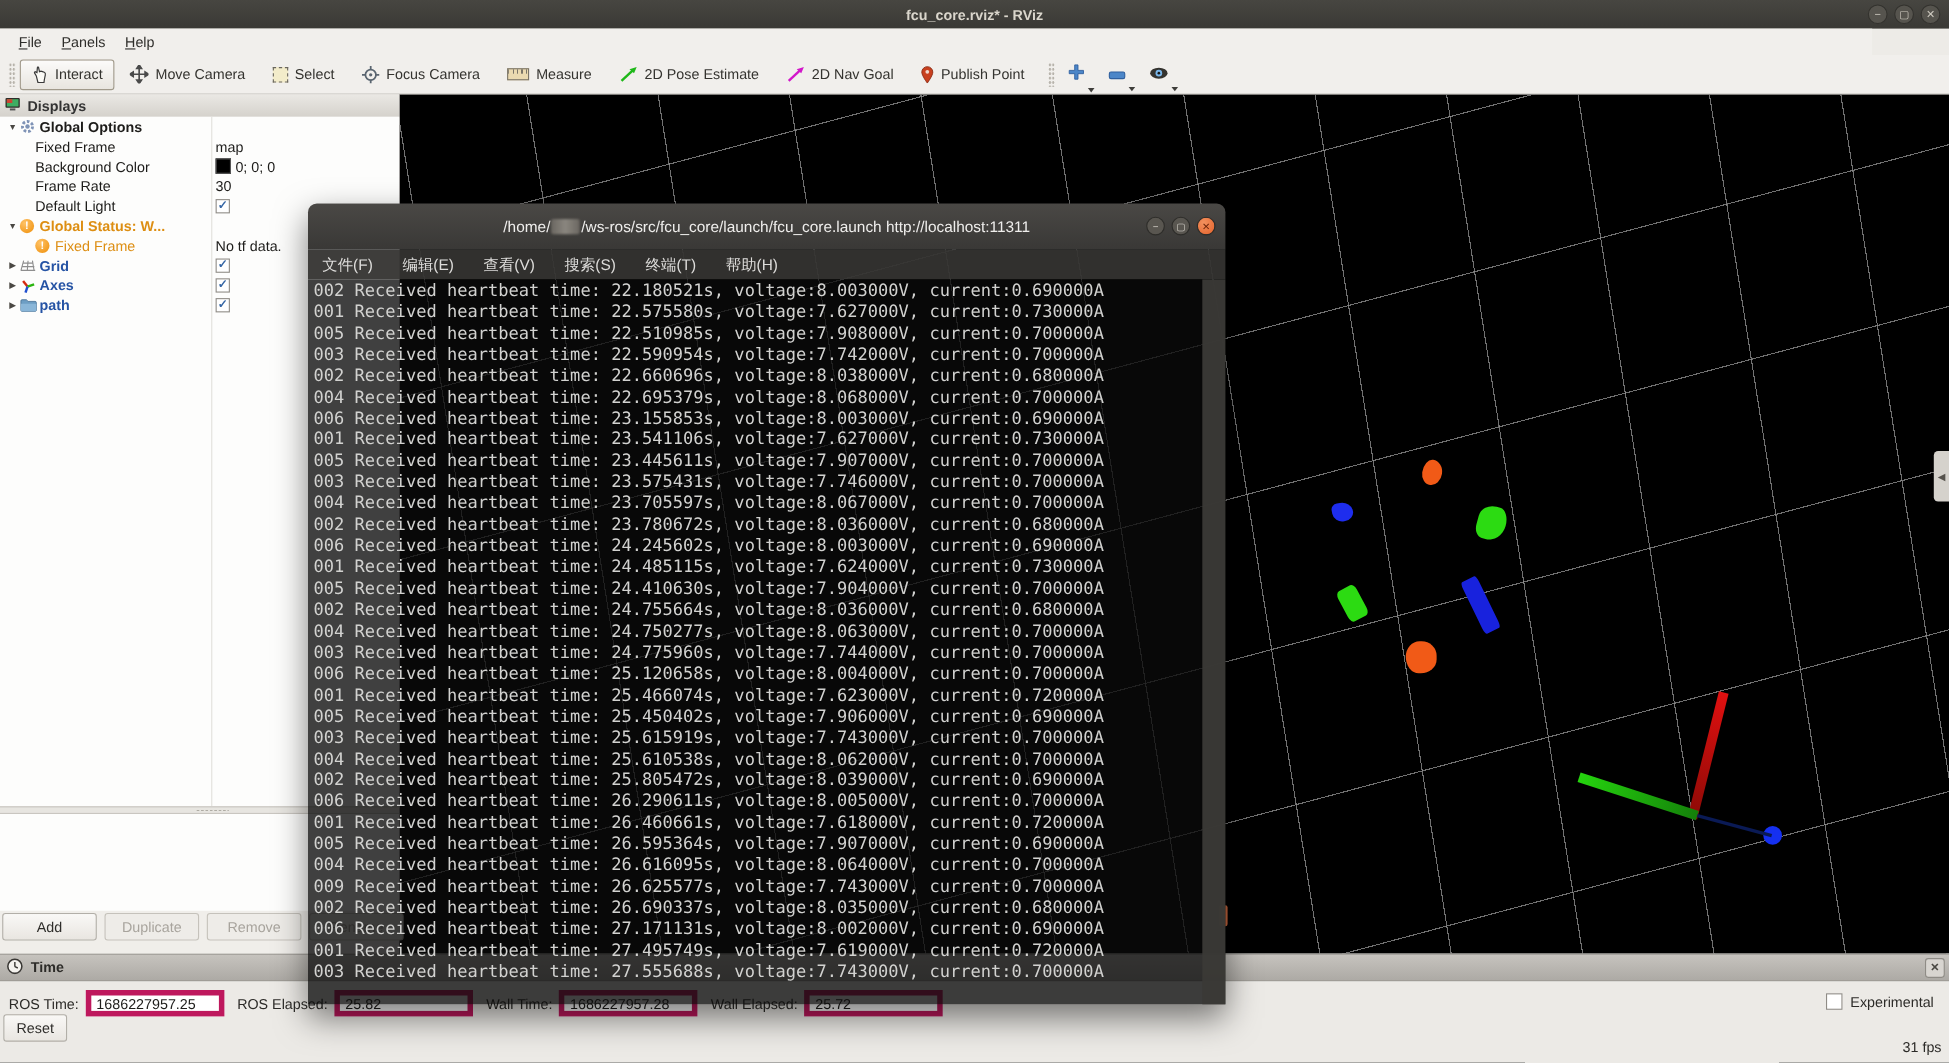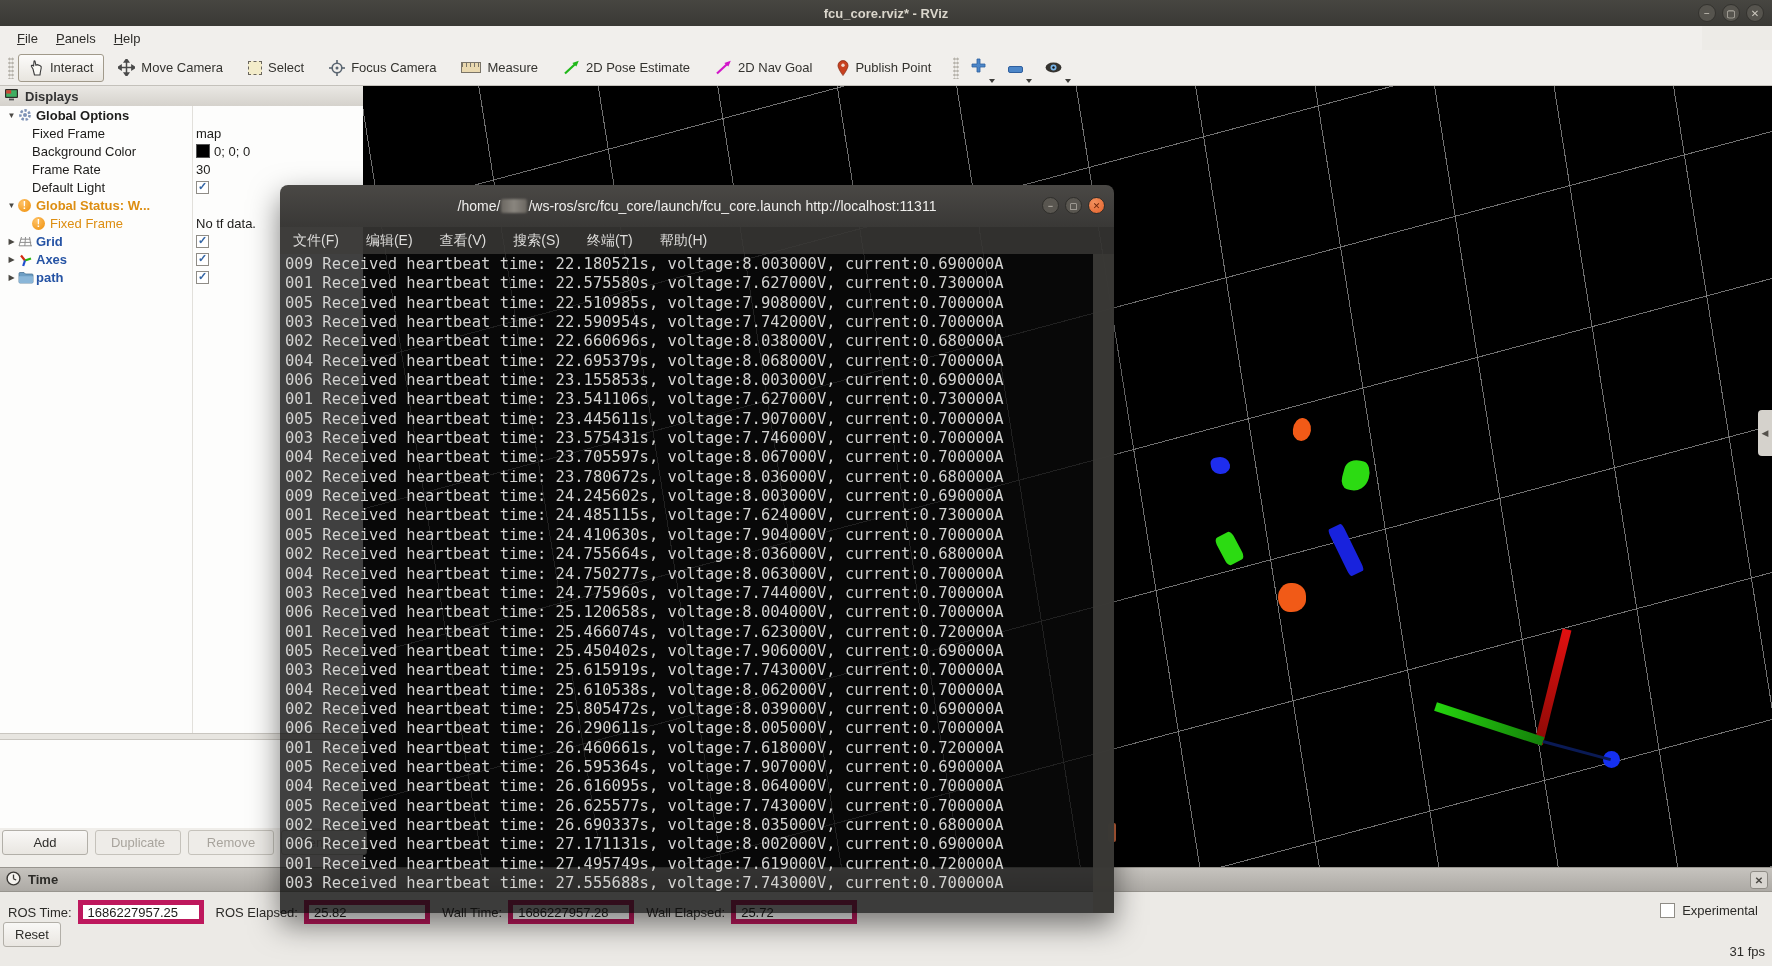--- a/index.html
+++ b/index.html
@@ -392,49 +392,49 @@
     </div>
     <div class="t-menubar">
         <span>文件(F)</span>
         <span>编辑(E)</span>
         <span>查看(V)</span>
         <span>搜索(S)</span>
         <span>终端(T)</span>
         <span>帮助(H)</span>
       </div>
     <div class="t-body">
-        <div class="term-line">009 Received heartbeat time: 22.180521s, voltage:8.003000V, current:0.690000A</div>
+        <div class="term-line">002 Received heartbeat time: 22.180521s, voltage:8.003000V, current:0.690000A</div>
         <div class="term-line">001 Received heartbeat time: 22.575580s, voltage:7.627000V, current:0.730000A</div>
         <div class="term-line">005 Received heartbeat time: 22.510985s, voltage:7.908000V, current:0.700000A</div>
         <div class="term-line">003 Received heartbeat time: 22.590954s, voltage:7.742000V, current:0.700000A</div>
         <div class="term-line">002 Received heartbeat time: 22.660696s, voltage:8.038000V, current:0.680000A</div>
         <div class="term-line">004 Received heartbeat time: 22.695379s, voltage:8.068000V, current:0.700000A</div>
         <div class="term-line">006 Received heartbeat time: 23.155853s, voltage:8.003000V, current:0.690000A</div>
         <div class="term-line">001 Received heartbeat time: 23.541106s, voltage:7.627000V, current:0.730000A</div>
         <div class="term-line">005 Received heartbeat time: 23.445611s, voltage:7.907000V, current:0.700000A</div>
         <div class="term-line">003 Received heartbeat time: 23.575431s, voltage:7.746000V, current:0.700000A</div>
         <div class="term-line">004 Received heartbeat time: 23.705597s, voltage:8.067000V, current:0.700000A</div>
         <div class="term-line">002 Received heartbeat time: 23.780672s, voltage:8.036000V, current:0.680000A</div>
-        <div class="term-line">009 Received heartbeat time: 24.245602s, voltage:8.003000V, current:0.690000A</div>
+        <div class="term-line">006 Received heartbeat time: 24.245602s, voltage:8.003000V, current:0.690000A</div>
         <div class="term-line">001 Received heartbeat time: 24.485115s, voltage:7.624000V, current:0.730000A</div>
         <div class="term-line">005 Received heartbeat time: 24.410630s, voltage:7.904000V, current:0.700000A</div>
         <div class="term-line">002 Received heartbeat time: 24.755664s, voltage:8.036000V, current:0.680000A</div>
         <div class="term-line">004 Received heartbeat time: 24.750277s, voltage:8.063000V, current:0.700000A</div>
         <div class="term-line">003 Received heartbeat time: 24.775960s, voltage:7.744000V, current:0.700000A</div>
         <div class="term-line">006 Received heartbeat time: 25.120658s, voltage:8.004000V, current:0.700000A</div>
         <div class="term-line">001 Received heartbeat time: 25.466074s, voltage:7.623000V, current:0.720000A</div>
         <div class="term-line">005 Received heartbeat time: 25.450402s, voltage:7.906000V, current:0.690000A</div>
         <div class="term-line">003 Received heartbeat time: 25.615919s, voltage:7.743000V, current:0.700000A</div>
         <div class="term-line">004 Received heartbeat time: 25.610538s, voltage:8.062000V, current:0.700000A</div>
         <div class="term-line">002 Received heartbeat time: 25.805472s, voltage:8.039000V, current:0.690000A</div>
         <div class="term-line">006 Received heartbeat time: 26.290611s, voltage:8.005000V, current:0.700000A</div>
         <div class="term-line">001 Received heartbeat time: 26.460661s, voltage:7.618000V, current:0.720000A</div>
         <div class="term-line">005 Received heartbeat time: 26.595364s, voltage:7.907000V, current:0.690000A</div>
         <div class="term-line">004 Received heartbeat time: 26.616095s, voltage:8.064000V, current:0.700000A</div>
-        <div class="term-line">005 Received heartbeat time: 26.625577s, voltage:7.743000V, current:0.700000A</div>
+        <div class="term-line">009 Received heartbeat time: 26.625577s, voltage:7.743000V, current:0.700000A</div>
         <div class="term-line">002 Received heartbeat time: 26.690337s, voltage:8.035000V, current:0.680000A</div>
         <div class="term-line">006 Received heartbeat time: 27.171131s, voltage:8.002000V, current:0.690000A</div>
         <div class="term-line">001 Received heartbeat time: 27.495749s, voltage:7.619000V, current:0.720000A</div>
         <div class="term-line">003 Received heartbeat time: 27.555688s, voltage:7.743000V, current:0.700000A</div>
       </div>
     <div class="t-scrollbar"></div>
   </div>
 </div>
 
 <div class="time-panel">

